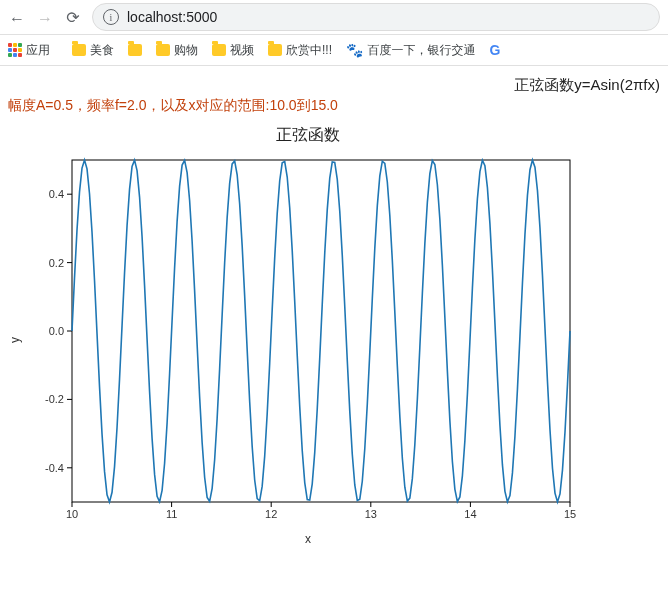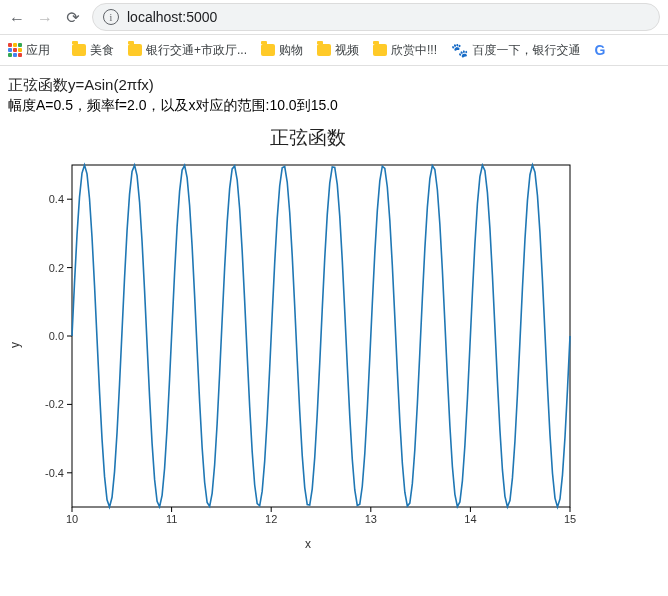--- a/index.html
+++ b/index.html
@@ -78,29 +78,29 @@
     gap:1px;
   }
   .apps-icon span{width:4px;height:4px;border-radius:1px;}
   .paw-icon{ color:#2b67c6; font-size:14px; }
   .g-icon{
     font-family:Arial;font-weight:bold;font-size:14px;
     color:#4285F4;
   }
   
   .page-body { padding: 10px 8px; }
-  .line1 { font-size: 15px; color:#222; }
-  .line2 { font-size: 14px; color:#000000; margin-top:2px;}
+  .line1 { font-size: 15px; color:#222;text-align:right; }
+  .line2 { font-size: 14px; color:#c2410c; margin-top:2px;}
   .chart-wrap {
     margin-top: 10px;
     width: 600px;
   }
   .chart-title {
     text-align:center;
-    font-size:19px;
+    font-size:16px;
     margin: 6px 0 4px 0;
     color:#222;
   }
   .plot-row{ display:flex; align-items:center; }
   .ylabel{
     writing-mode: vertical-rl;
     transform: rotate(180deg);
     font-size:12px; color:#333;
     margin-right:2px;
   }
@@ -142,21 +142,20 @@
       </span>
     <span>应用</span>
   </div>
   <div id="bm-list" style="display:flex;gap:14px;margin-left:8px;">
       <div class="bm-item">
         <span class="folder-icon"></span>
         <span>美食</span>
       </div>
       <div class="bm-item">
         <span class="folder-icon"></span>
-        <span>银行交通+市政厅...</span>
       </div>
       <div class="bm-item">
         <span class="folder-icon"></span>
         <span>购物</span>
       </div>
       <div class="bm-item">
         <span class="folder-icon"></span>
         <span>视频</span>
       </div>
       <div class="bm-item">

